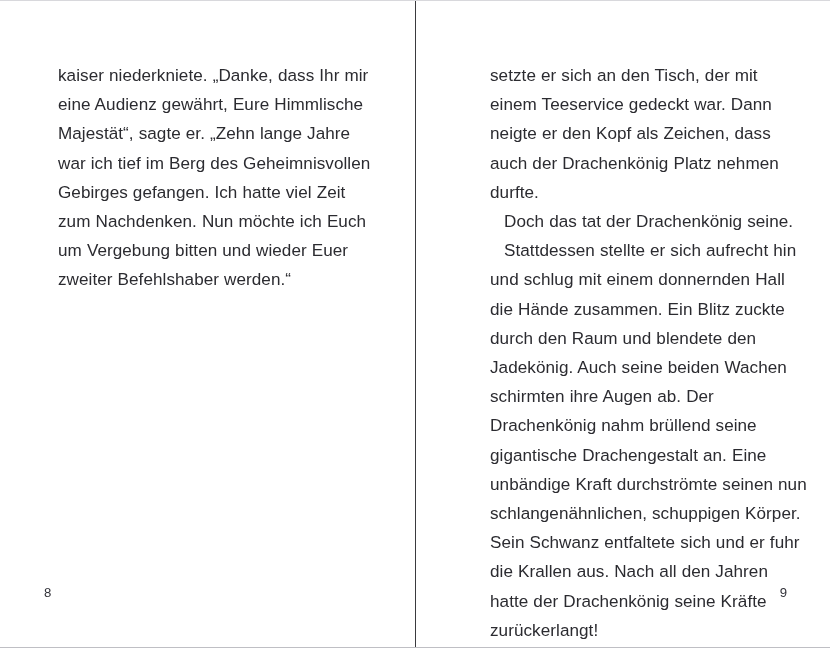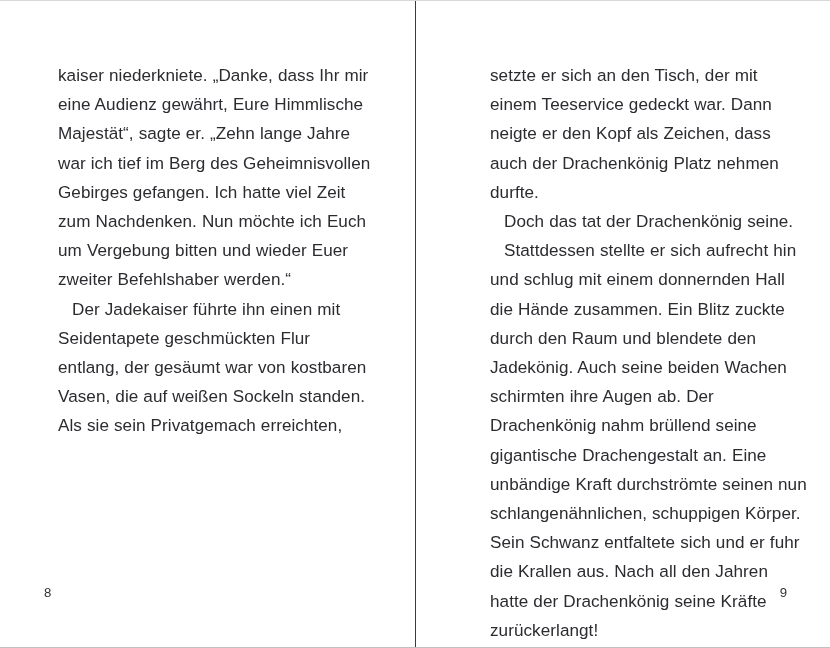--- a/index.html
+++ b/index.html
@@ -70,21 +70,20 @@
   .page-right .folio { right: 43px; text-align: right; }
 </style>
 </head>
 <body>
 
 <div class="spread">
 
   <div class="page page-left">
     <div class="textblock">
       <p>kaiser niederkniete. „Danke, dass Ihr mir eine Audienz gewährt, Eure Himmlische Majestät“, sagte er. „Zehn lange Jahre war ich tief im Berg des Geheimnisvollen Gebirges gefangen. Ich hatte viel Zeit zum Nachdenken. Nun möchte ich Euch um Vergebung bitten und wieder Euer zweiter Befehlshaber werden.“</p>
-      <p class="indent">Der Jadekaiser führte ihn einen mit Seidentapete geschmückten Flur entlang, der gesäumt war von kostbaren Vasen, die auf weißen Sockeln standen. Als sie sein Privatgemach erreichten,</p>
     </div>
     <div class="folio">8</div>
   </div>
 
   <div class="gutter-line"></div>
 
   <div class="page page-right">
     <div class="textblock">
       <p>setzte er sich an den Tisch, der mit einem Teeservice gedeckt war. Dann neigte er den Kopf als Zeichen, dass auch der Drachenkönig Platz nehmen durfte.</p>
       <p class="indent">Doch das tat der Drachenkönig seine.</p>

